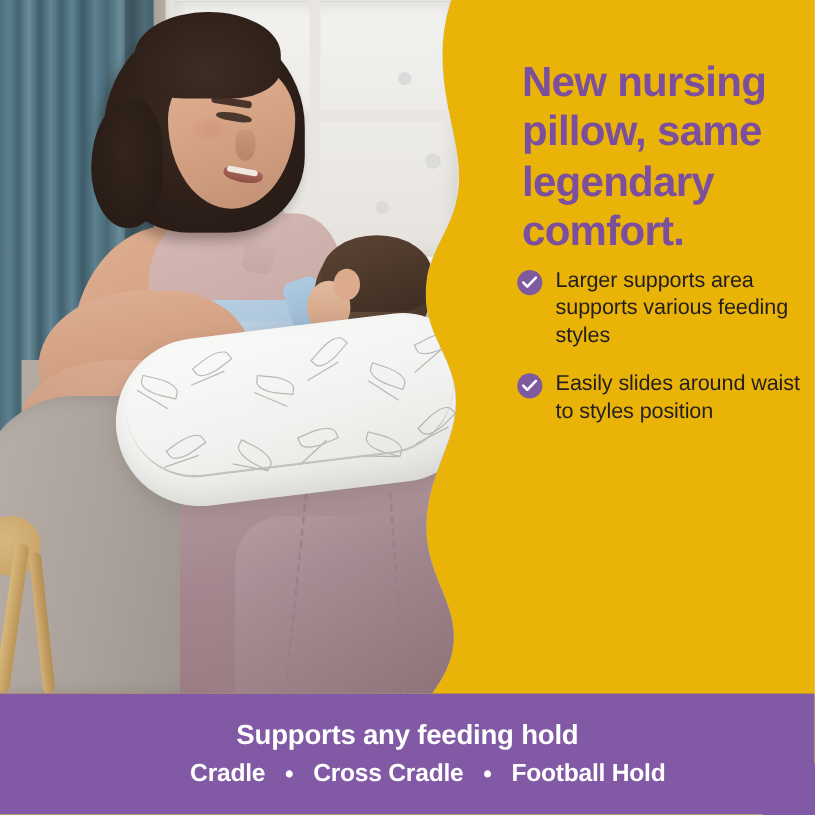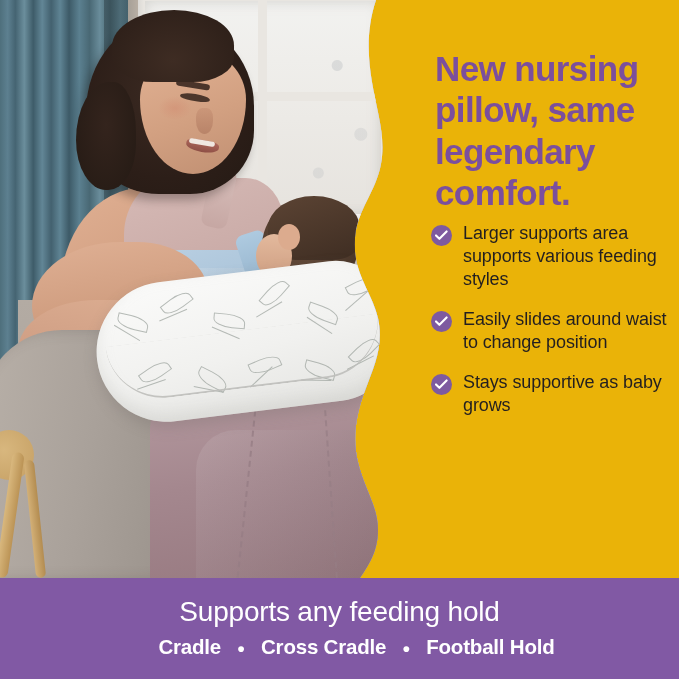--- a/index.html
+++ b/index.html
@@ -200,21 +200,21 @@
   .bullet{display:flex;align-items:flex-start;margin-bottom:17px;}
   .check{flex:0 0 auto;width:21px;height:21px;border-radius:50%;
     background:#7e5aa0;margin-right:11px;margin-top:3px;position:relative;}
   .check svg{position:absolute;left:4px;top:5px;}
   .btext{color:#231f20;font-size:18px;line-height:1.28;letter-spacing:-0.1px;}
 
   
   .banner{position:absolute;left:0;top:578px;width:679px;height:101px;
     background:#8159a4;display:flex;flex-direction:column;
     align-items:center;justify-content:center;}
-  .banner-title{color:#ffffff;font-size:28px;font-weight:400;letter-spacing:-0.2px;}
+  .banner-title{color:#ffffff;font-size:23px;font-weight:700;letter-spacing:-0.2px;}
   .banner-sub{color:#ffffff;font-size:20.5px;font-weight:700;margin-top:7px;letter-spacing:-0.2px;margin-left:34px;}
   .banner-sub .dot{display:inline-block;margin:0 11px;vertical-align:middle;}
 </style>
 </head>
 <body>
 
 <div class="page">
 
   <div class="photo-panel">
     <div class="photo-clip">
@@ -323,31 +323,23 @@
         </span>
         <span class="btext">Larger supports area supports various feeding styles</span>
       </div>
 
       <div class="bullet">
         <span class="check">
           <svg width="13" height="11" viewBox="0 0 13 11" aria-hidden="true">
             <path d="M1 5.4 L4.4 8.8 L11.6 1.4" fill="none" stroke="#ffffff" stroke-width="2.1" stroke-linecap="round" stroke-linejoin="round"></path>
           </svg>
         </span>
-        <span class="btext">Easily slides around waist to change position</span>
+        <span class="btext">Easily slides around waist to styles position</span>
       </div>
 
-      <div class="bullet">
-        <span class="check">
-          <svg width="13" height="11" viewBox="0 0 13 11" aria-hidden="true">
-            <path d="M1 5.4 L4.4 8.8 L11.6 1.4" fill="none" stroke="#ffffff" stroke-width="2.1" stroke-linecap="round" stroke-linejoin="round"></path>
-          </svg>
-        </span>
-        <span class="btext">Stays supportive as baby grows</span>
-      </div>
 
     </div>
   </div>
 
   <div class="banner">
     <div class="banner-title">Supports any feeding hold</div>
     <div class="banner-sub">
       <span>Cradle</span>
       <span class="dot">•</span>
       <span>Cross Cradle</span>

